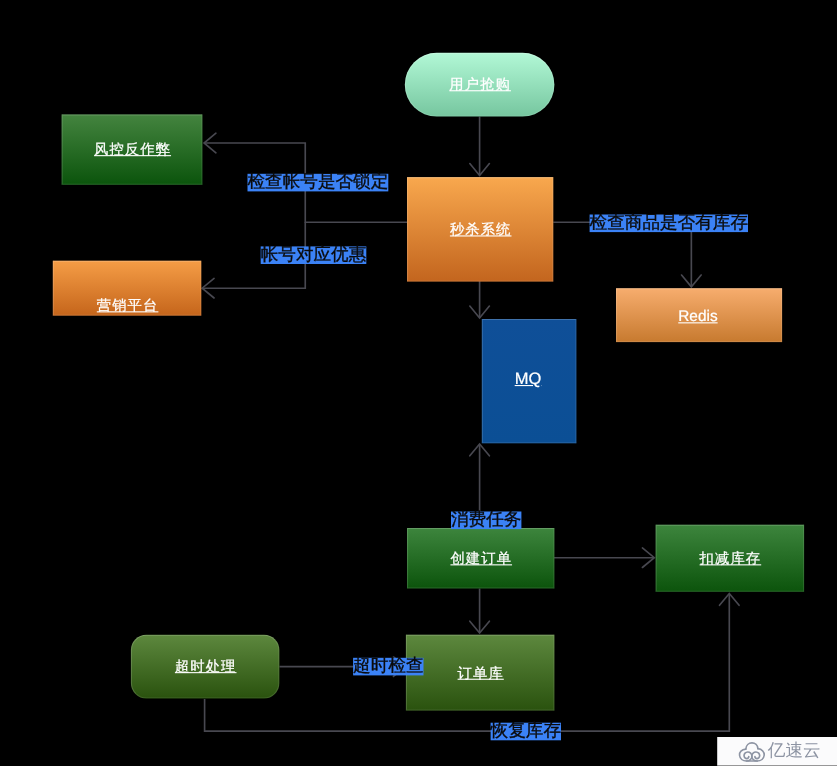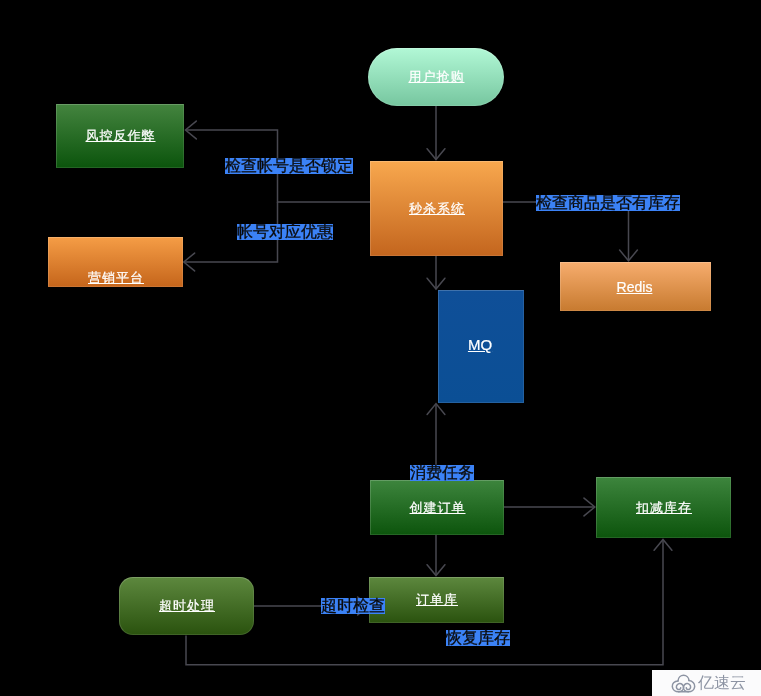--- a/index.html
+++ b/index.html
@@ -93,31 +93,31 @@
       </div>
       <div class="node" style="left: 370px; top: 480px; width: 134px; height: 55px; background: linear-gradient(rgb(61, 133, 61), rgb(12, 84, 12)); color: rgb(255, 255, 255);">
         <span>创建订单</span>
       </div>
       <div class="node" style="left: 596px; top: 477px; width: 135px; height: 61px; background: linear-gradient(rgb(61, 133, 61), rgb(12, 84, 12)); color: rgb(255, 255, 255);">
         <span>扣减库存</span>
       </div>
       <div class="node" style="left: 119px; top: 577px; width: 135px; height: 58px; background: linear-gradient(rgb(93, 136, 62), rgb(42, 82, 14)); color: rgb(255, 255, 255); border-radius: 14px;">
         <span>超时处理</span>
       </div>
-      <div class="node" style="left: 369px; top: 577px; width: 135px; height: 46px; background: linear-gradient(rgb(93, 136, 62), rgb(42, 82, 14)); color: rgb(255, 255, 255);">
+      <div class="node" style="left: 369px; top: 577px; width: 135px; height: 69px; background: linear-gradient(rgb(93, 136, 62), rgb(42, 82, 14)); color: rgb(255, 255, 255);">
         <span>订单库</span>
       </div>
     </div>
   <div id="labels-layer">
       <div class="edge-label" style="left: 225px; top: 158px;">检查帐号是否锁定</div>
       <div class="edge-label" style="left: 237px; top: 224px;">帐号对应优惠</div>
       <div class="edge-label" style="left: 536px; top: 195px;">检查商品是否有库存</div>
       <div class="edge-label" style="left: 410px; top: 432px; margin-top: 33px;">消费任务</div>
       <div class="edge-label" style="left: 285px; top: 598px; margin-left: 36px;">超时检查</div>
-      <div class="edge-label" style="left: 446px; top: 630px;">恢复库存</div>
+      <div class="edge-label" style="left: 446px; top: 657px;">恢复库存</div>
     </div>
 
   <div id="wm">
     <svg class="cloud" width="25" height="20" viewBox="0 0 25 20">
       <g fill="none" stroke="#8d94a3" stroke-width="1.5" stroke-linecap="round" stroke-linejoin="round">
         <path d="M7.0 7.0 C7.2 3.4 9.8 1.3 12.6 1.3 C15.4 1.3 17.8 3.4 18.0 6.6"></path>
         <path d="M7.0 7.0 C3.2 7.2 1.0 9.8 1.3 12.6 C1.6 15.6 4.3 17.8 7.6 17.8 C10.6 17.8 12.7 15.9 12.6 13.4 C12.5 11.1 10.7 9.5 8.7 9.6 C6.8 9.7 5.3 11.3 5.4 13.1 C5.5 14.6 6.7 15.7 8.0 15.6 C9.0 15.5 9.8 14.6 9.7 13.7"></path>
         <path d="M18.0 6.6 C21.8 6.9 24.0 9.8 23.7 12.6 C23.4 15.6 20.7 17.8 17.4 17.8 C14.4 17.8 12.3 15.9 12.4 13.4 C12.5 11.1 14.3 9.5 16.3 9.6 C18.2 9.7 19.7 11.3 19.6 13.1 C19.5 14.6 18.3 15.7 17.0 15.6 C16.0 15.5 15.2 14.6 15.3 13.7"></path>
         <path d="M7.6 17.8 L17.4 17.8"></path>
       </g>

